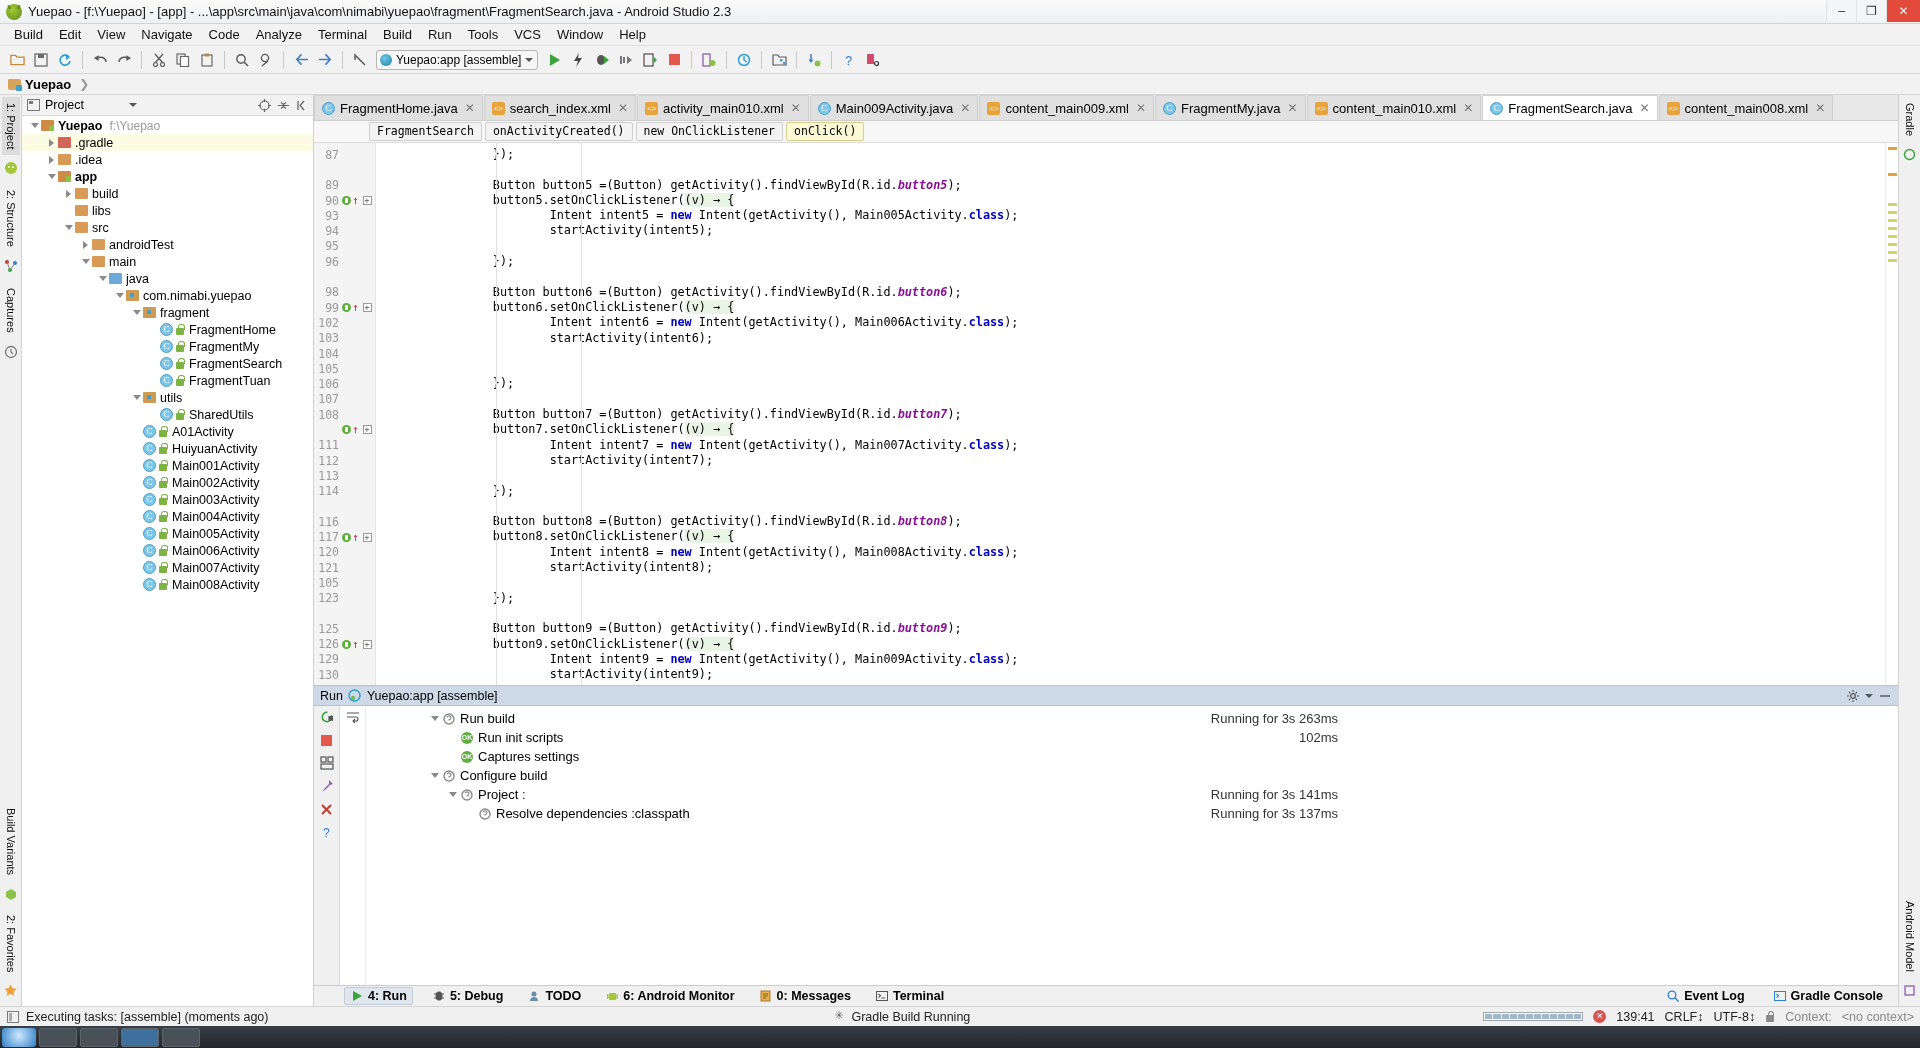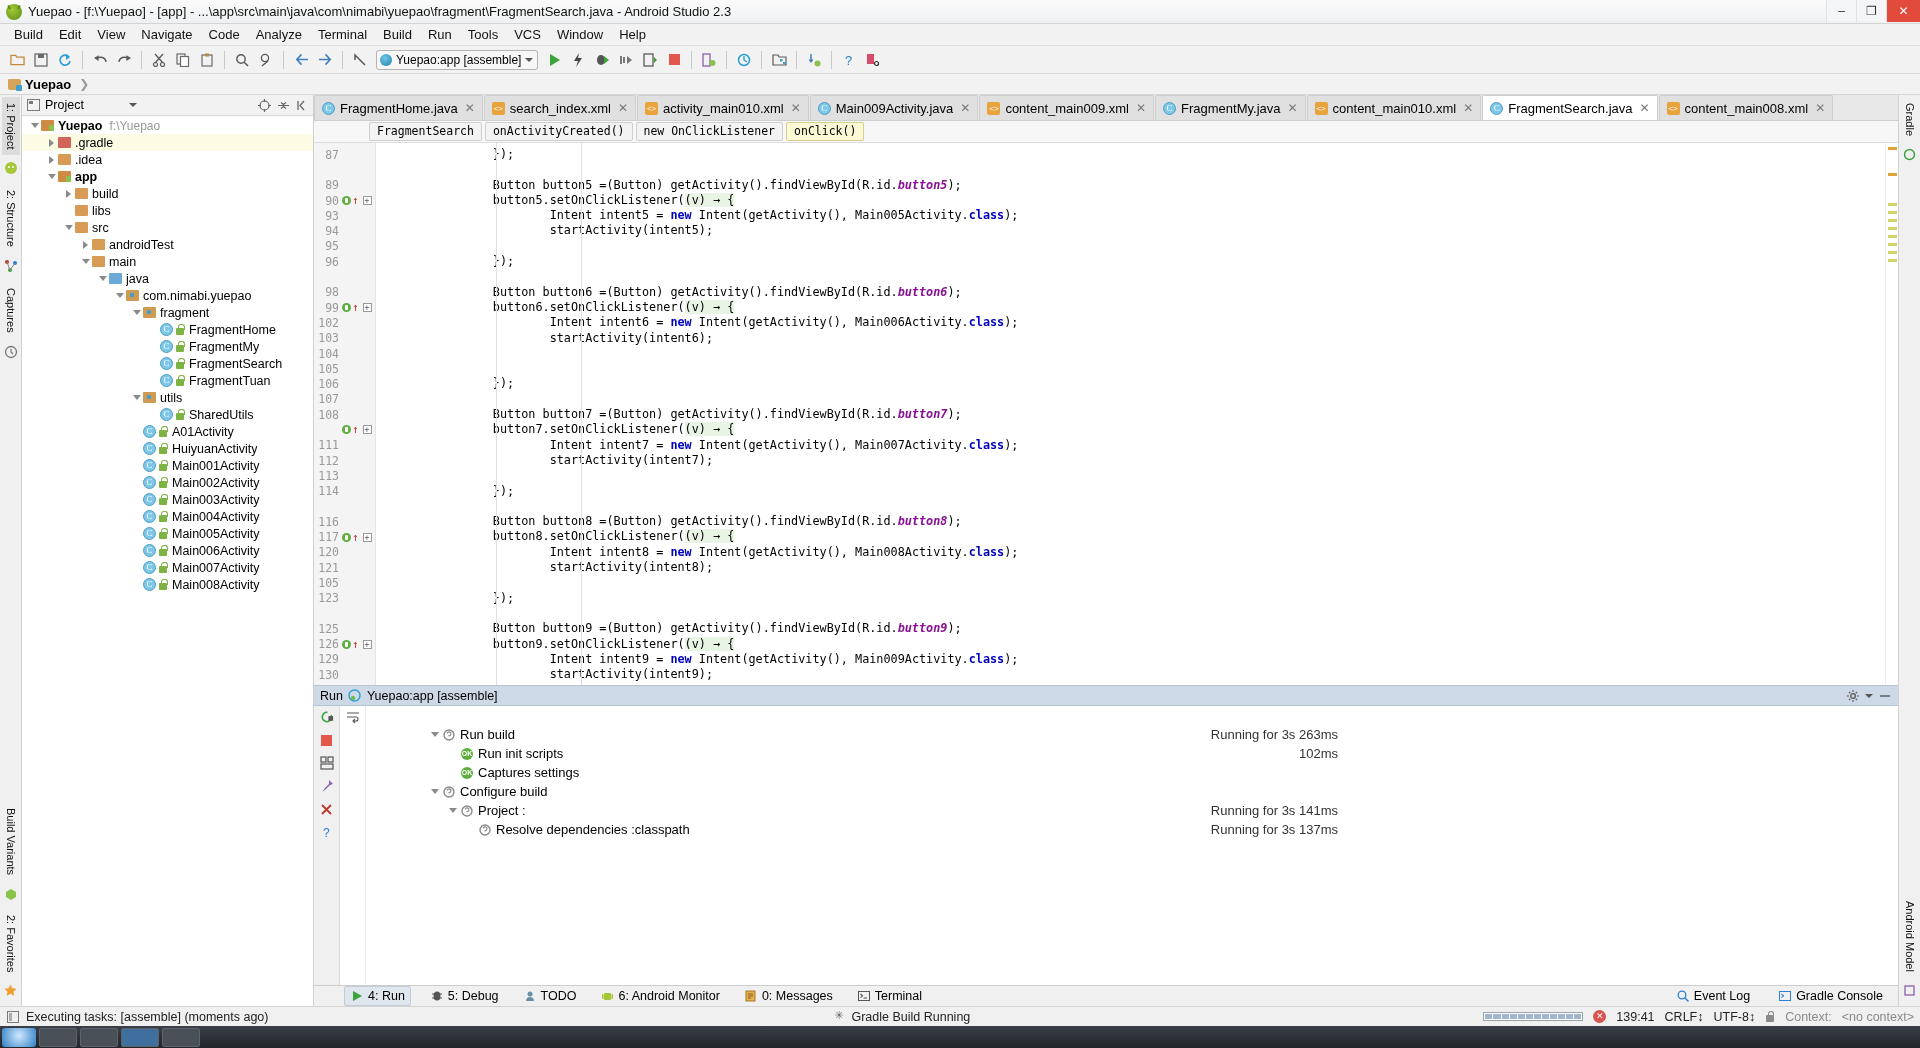--- a/index.html
+++ b/index.html
@@ -206,29 +206,29 @@
     height:20px; background:#cdd9e7; display:flex; align-items:center; gap:5px; padding:0 6px;
     font-size:12.5px; flex:none; border-bottom:1px solid #b6c3d2;
   }
   .runwin-head .grow { flex:1; }
   .runwin-body { flex:1 1 auto; display:flex; min-height:0; background:#fff; }
   .run-toolcol {
     width:26px; background:#f0f0f0; border-right:1px solid #dadada; flex:none;
     display:flex; flex-direction:column; align-items:center; padding-top:4px; gap:9px;
   }
   .run-toolcol2 { width:26px; background:#fff; border-right:1px solid #ececec; flex:none; padding-top:4px; display:flex; flex-direction:column; align-items:center; }
-  .run-tree { flex:1 1 auto; position:relative; overflow:hidden; padding-top:19px; }
+  .run-tree { flex:1 1 auto; position:relative; overflow:hidden; padding-top:3px; }
   .rrow { display:flex; align-items:center; height:19px; font-size:13px; white-space:nowrap; }
   .rrow .time { margin-left:auto; padding-right:560px; color:#333; }
   .okico { width:12px;height:12px;border-radius:50%;background:#5fae3f;color:#fff;font-size:7px;line-height:12px;text-align:center;flex:none;font-weight:bold;}
 
   
   .bottom-tabs {
-    height:21px; background:#f0f0f0; border-top:1px solid #cdcdcd; display:flex; 
-    padding-left:30px; gap:14px; flex:none; font-size:12.5px;
+    height:21px; background:#f0f0f0; border-top:1px solid #cdcdcd; display:flex; align-items:center;
+    padding-left:30px; gap:14px; flex:none; font-size:12.5px;font-weight:bold;
   }
   .btab { display:flex; align-items:center; gap:4px; padding:1px 5px; }
   .btab.active { background:#dfe6ed; border:1px solid #c3cdd7; border-radius:2px; }
   .bt-right { margin-left:auto; display:flex; align-items:center; gap:18px; padding-right:10px; }
 
   
   .statusbar {
     height:20px; background:#f0f0f0; border-top:1px solid #d4d4d4; display:flex; align-items:center;
     padding:0 6px; gap:6px; flex:none; font-size:12.5px; color:#222;
   }

